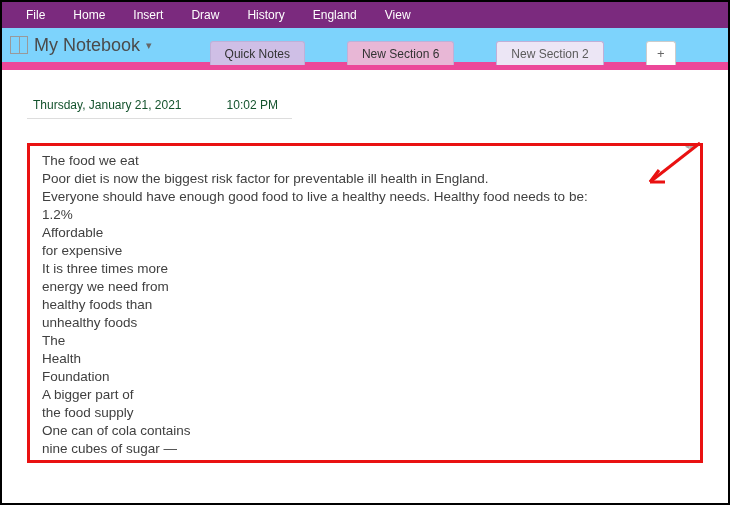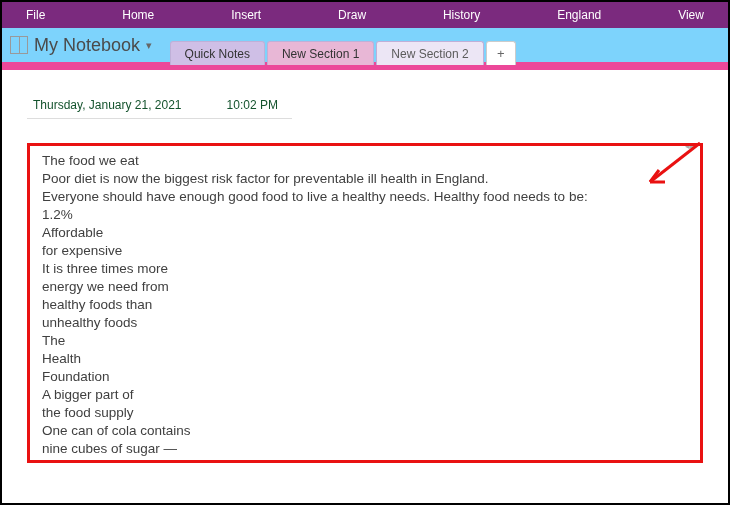--- a/index.html
+++ b/index.html
@@ -1,25 +1,25 @@
 <!DOCTYPE html>
 <html><head>
   <meta charset="utf-8">
   <style>
     * { margin: 0; padding: 0; box-sizing: border-box; }
     body { font-family: "Segoe UI", Arial, sans-serif; width: 730px; height: 505px; background: white; overflow: hidden; border: 2px solid black; }
-    .ribbon { background: #7b2a7e; height: 26px; display: flex; align-items: center; padding: 0 10px; justify-content: space-between; }
+    .ribbon { background: #7b2a7e; height: 26px; display: flex; align-items: center; padding: 0 10px; }
     .ribbon-item { color: white; font-size: 12px; padding: 0 14px; cursor: pointer; line-height: 26px; }
     .toolbar { height: 42px; display: flex; align-items: center; padding: 0 8px; border-bottom: 8px solid #ec4899; background: #7dd3fc; }
     .notebook-icon { width: 18px; height: 18px; margin-right: 6px; border: 1px solid #999; position: relative; }
     .notebook-icon::before { content:""; position:absolute; left:50%; top:0; bottom:0; width:1px; background:#999;}
     .notebook-label { font-size: 18px; color: #4b4b4b; margin-right: 6px; }
     .dropdown-arrow { font-size: 11px; color: #666; margin-right: 18px; }
     .tabs { display: flex; align-items: flex-end; height: 100%; gap: 2px; }
-    .tab { height: 24px; font-size: 12px; color: #333; padding: 0 14px; display:flex; align-items:center; border-top-left-radius: 3px; border-top-right-radius: 3px; border: 1px solid #bfb0d8; border-bottom: none; cursor: pointer; position: relative; top: 3px; }
+    .tab { height: 24px; font-size: 12px; color: #333; padding: 0 14px; display:flex; align-items:center; border-top-left-radius: 3px; border-top-right-radius: 3px; border: 1px solid #bfb0d8; border-bottom: none; cursor: pointer; position: relative; top: 3px; margin-left: 40px; }
     .tab.t1 { background: #cfbfe6; }
     .tab.t2 { background: #e8b7d6; }
     .tab.t3 { background: #ece6f5; color: #5b5b5b; }
     .tab.add { background: #fff; border: 1px solid #ccc; border-bottom:none; width: 30px; justify-content:center; color:#666; font-size:13px;}
     .page-area { background: white; padding: 20px 25px 0 25px; height: calc(100% - 71px); position: relative; }
     .date-line { color: #14532d; font-size: 12px; display:flex; gap: 45px; padding: 8px 0 6px 6px; border-bottom: 1px solid #ddd; width: 265px; margin-bottom: 24px; }
     .note-container { border: 3px solid #e91111; height: 320px; position: relative; padding: 6px 10px 0 12px; overflow: hidden; }
     .handle { position: absolute; left:0; right:0; top:-6px; height:8px; text-align:center; font-size:6px; letter-spacing:4px; color:#aaa;}
     .corner { position:absolute; top:-5px; right:6px; font-size:9px; color:#aaa;}
     .note-line { font-size: 13.5px; line-height: 18px; color: #404040; }
@@ -38,21 +38,21 @@
   <div class="ribbon-item">England</div>
   <div class="ribbon-item">View</div>
 </div>
 
 <div class="toolbar">
   <div class="notebook-icon"></div>
   <span class="notebook-label">My Notebook</span>
   <span class="dropdown-arrow">▾</span>
   <div class="tabs">
     <div class="tab t1">Quick Notes</div>
-    <div class="tab t2">New Section 1</div>
+    <div class="tab t2">New Section 6</div>
     <div class="tab t3">New Section 2</div>
     <div class="tab add">+</div>
   </div>
 </div>
 
 <div class="page-area">
   <div class="date-line">
     <span>Thursday, January 21, 2021</span>
     <span>10:02 PM</span>
   </div>

